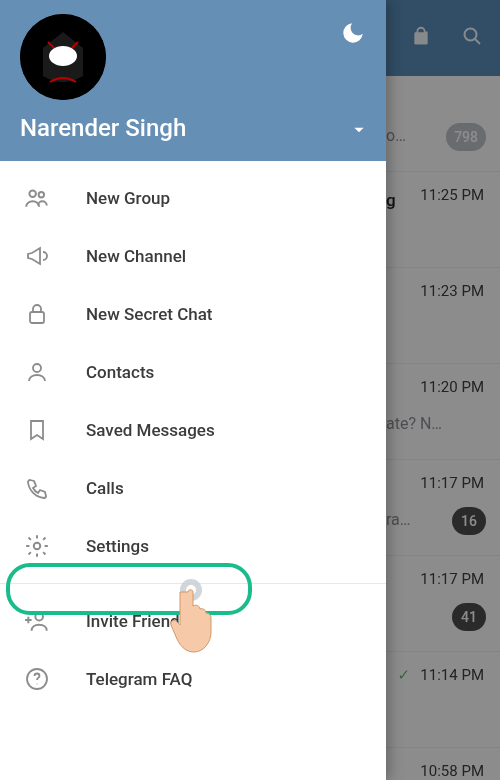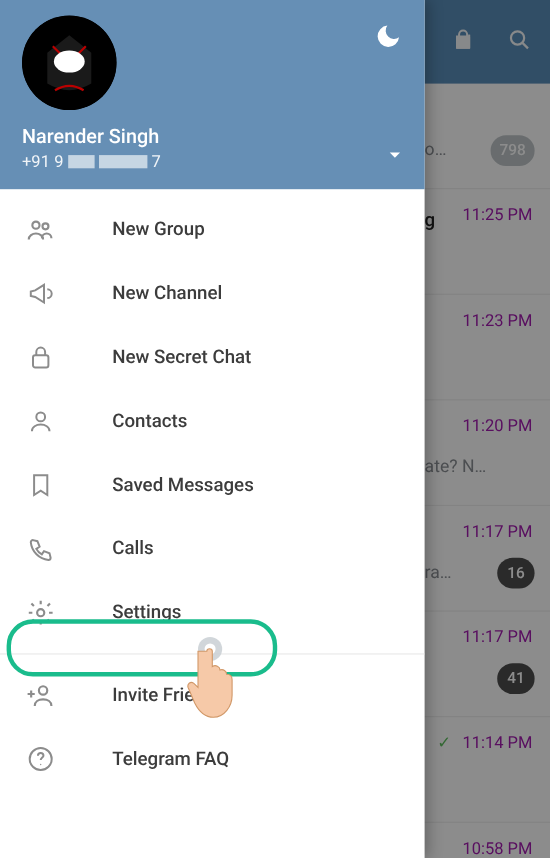--- a/index.html
+++ b/index.html
@@ -4,41 +4,41 @@
 <style>
   * { box-sizing: border-box; margin: 0; padding: 0; }
   html, body { width: 500px; height: 780px; overflow: hidden; font-family: -apple-system, Roboto, "Helvetica Neue", Arial, sans-serif; }
   .screen { position: relative; width: 500px; height: 780px; background: #fff; }
   
   .chatlist { position: absolute; inset: 0; background: #fff; }
   .chat-header { height: 76px; background: #5a8fba; display: flex; align-items: center; justify-content: flex-end; padding-right: 16px; gap: 28px; }
   .chat-header svg { fill: #fff; opacity: .95; }
   .chat-rows { padding-top: 0; }
   .chat-row { height: 96px; border-bottom: 1px solid #eee; position: relative; display: flex; align-items: center; justify-content: flex-end; padding-right: 14px; }
-  .chat-row .time { position: absolute; right: 16px; top: 14px; color: #a21caf; font-size: 15px; }
+  .chat-row .time { position: absolute; right: 16px; top: 14px; color: #404040; font-size: 15px; }
   .chat-row .badge { background: #bfc5c8; color: #fff; border-radius: 14px; min-width: 34px; height: 28px; display: inline-flex; align-items: center; justify-content: center; font-size: 14px; padding: 0 8px; font-weight: 500; margin-top: 26px; }
   .chat-row .badge.dark { background: #4e4e4e; text-align: center; }
   .chat-row .snippet { position: absolute; left: 386px; top: 50px; color: #8a8f94; font-size: 16px; white-space: nowrap; }
   .chat-row .title { position: absolute; left: 386px; top: 18px; color: #222; font-size: 17px; font-weight: 500; }
   .chat-row .tick { color: #5fbf5f; margin-right: 4px; position: absolute; right: 86px; top: 14px; font-size: 15px; }
   
   .scrim { position: absolute; inset: 0; background: rgba(0,0,0,0.45); }
   
   .drawer { position: absolute; top: 0; left: 0; width: 386px; height: 100%; background: #fff; box-shadow: 4px 0 12px rgba(0,0,0,.25); display: flex; flex-direction: column; }
   .drawer-header { background: #668fb5; color: #fff; padding: 14px 20px 16px 20px; position: relative; }
   .avatar { width: 86px; height: 86px; border-radius: 50%; background: #000; margin-bottom: 14px; overflow: hidden; position: relative; }
   .avatar svg { position: absolute; inset: 0; }
   .theme-toggle { position: absolute; right: 20px; top: 20px; }
-  .user-name { font-size: 18px; font-weight: 500; margin-bottom: 3px; }
+  .user-name { font-size: 24px; font-weight: 500; margin-bottom: 3px; }
   .user-phone { font-size: 15px; opacity: .9; display: flex; align-items: center; gap: 4px; }
   .phone-mask { display:inline-block; width: 24px; height: 12px; background: rgba(255,255,255,.7); }
   .phone-mask.w2 { width: 44px; }
   .expand { position: absolute; right: 20px; bottom: 20px; }
   .menu { flex: 1; overflow-y: auto; padding: 8px 0; }
-  .menu-item { display: flex; align-items: center; height: 58px; padding: 0 24px; gap: 52px; cursor: pointer; color: #4a4a4a; position: relative; }
+  .menu-item { display: flex; align-items: center; height: 58px; padding: 0 24px; gap: 36px; cursor: pointer; color: #4a4a4a; position: relative; }
   .menu-item .label { font-size: 17px; font-weight: 500; color: #3c3c3c; }
   .menu-item .icon { width: 26px; height: 26px; display: flex; align-items: center; justify-content: center; }
   .menu-item .icon svg { stroke: #8c8c8c; fill: none; stroke-width: 1.8; }
   .divider { height: 1px; background: #e8e8e8; margin: 8px 0; }
   
   .highlight { position: absolute; border: 4px solid #1abc8c; border-radius: 24px; pointer-events: none; }
   
   .pointer { position: absolute; pointer-events: none; }
 </style>
 </head>
@@ -110,27 +110,20 @@
           <path d="M36 36 L28 28 M50 36 L58 28" stroke="#b00" stroke-width="2"></path>
           <ellipse cx="43" cy="42" rx="14" ry="10" fill="#fff"></ellipse>
         </svg>
       </div>
       <span class="theme-toggle">
         <svg width="26" height="26" viewBox="0 0 24 24">
             <path d="M21 12.8A9 9 0 1111.2 3a7 7 0 009.8 9.8z" fill="#fff"></path>
           </svg>
       </span>
       <div class="user-name">Narender Singh</div>
-      <div class="user-phone">
-        <span>+91 </span>
-        <span>9</span>
-        <span class="phone-mask"></span>
-        <span class="phone-mask w2"></span>
-        <span>7</span>
-      </div>
       <span class="expand">
         <svg width="14" height="14" viewBox="0 0 24 24">
             <path d="M4 8 L12 16 L20 8 Z" fill="#fff"></path>
           </svg>
       </span>
     </div>
 
     <div class="menu">
       <div class="menu-item">
         <span class="icon">

